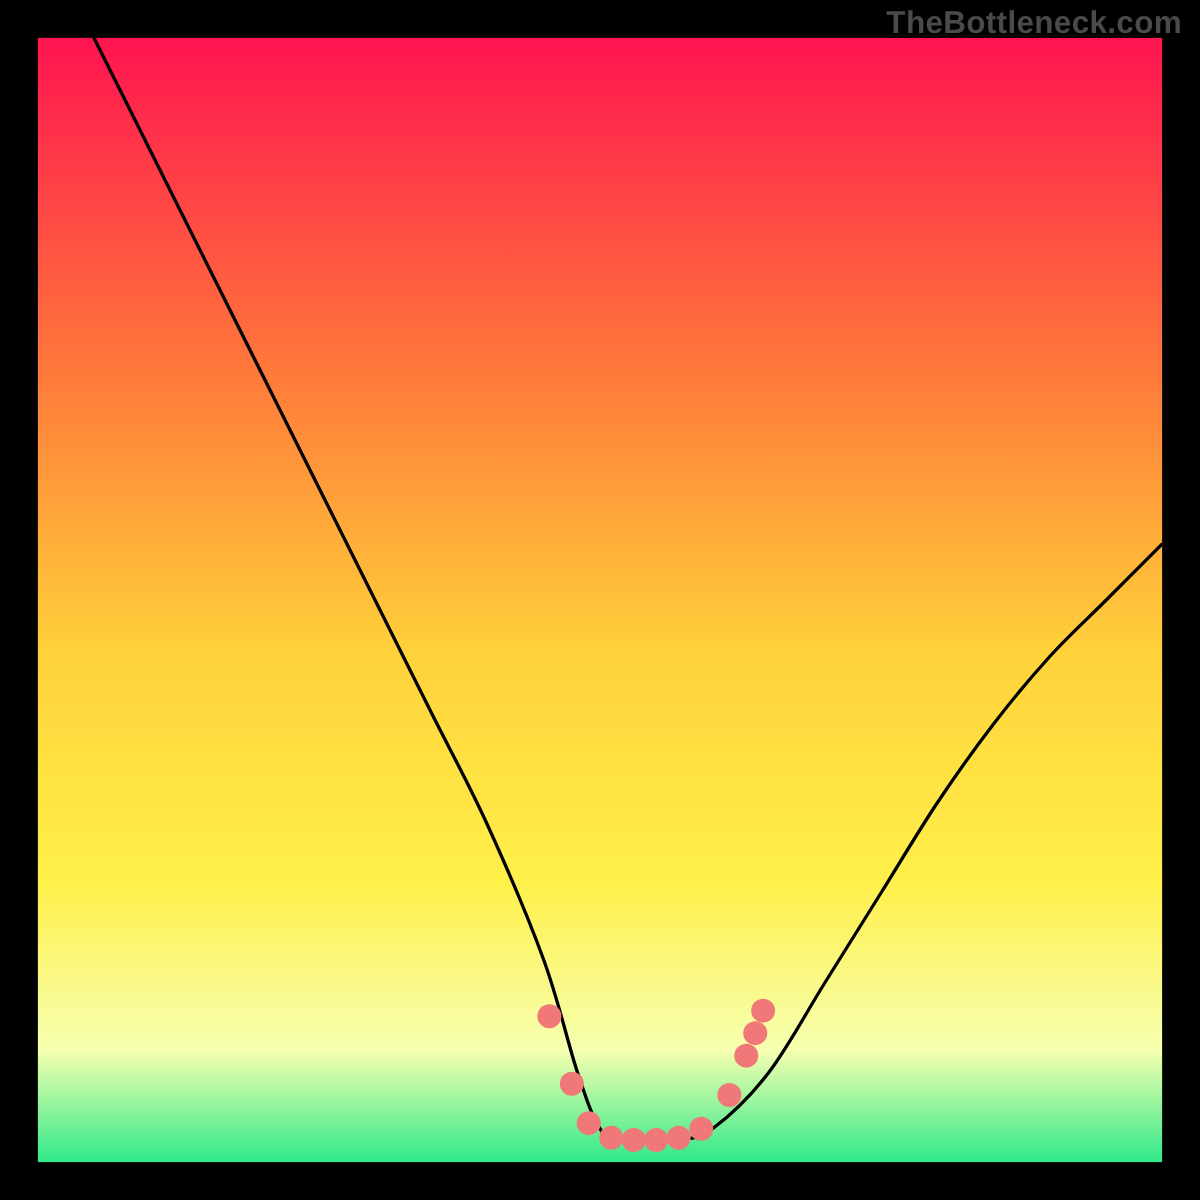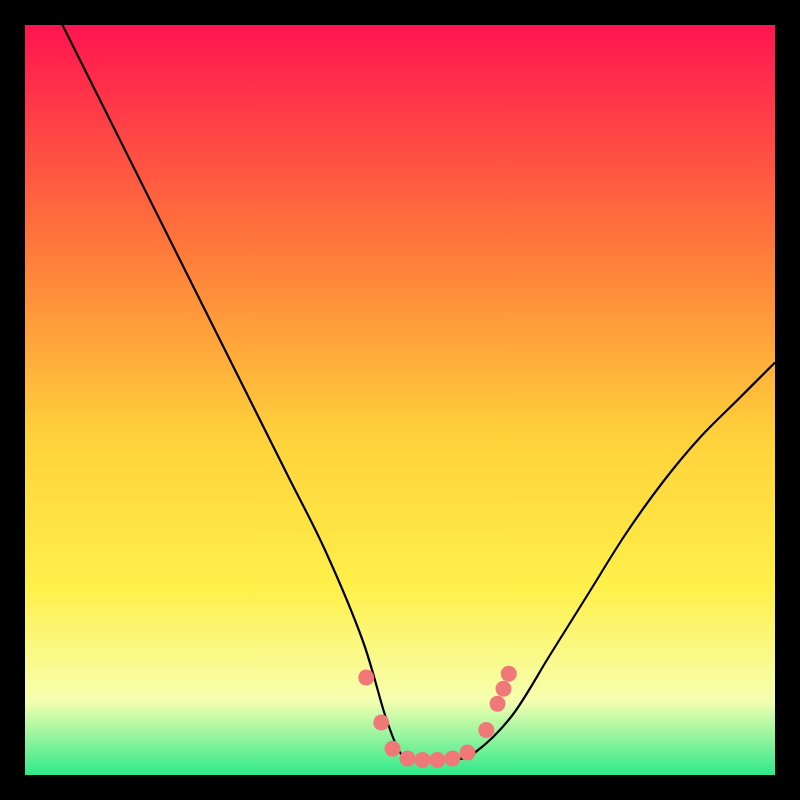--- a/index.html
+++ b/index.html
@@ -86,14 +86,15 @@
           <circle cx="442.50" cy="727.50" r="8" fill="#f07878"></circle>
           <circle cx="461.25" cy="705.00" r="8" fill="#f07878"></circle>
           <circle cx="472.50" cy="678.75" r="8" fill="#f07878"></circle>
           <circle cx="478.50" cy="663.75" r="8" fill="#f07878"></circle>
           <circle cx="483.75" cy="648.75" r="8" fill="#f07878"></circle>
         </g>
     </svg>
 
   </div>
 
+  <div class="watermark">TheBottleneck.com</div>
 
 </div>
 
 </body></html>

